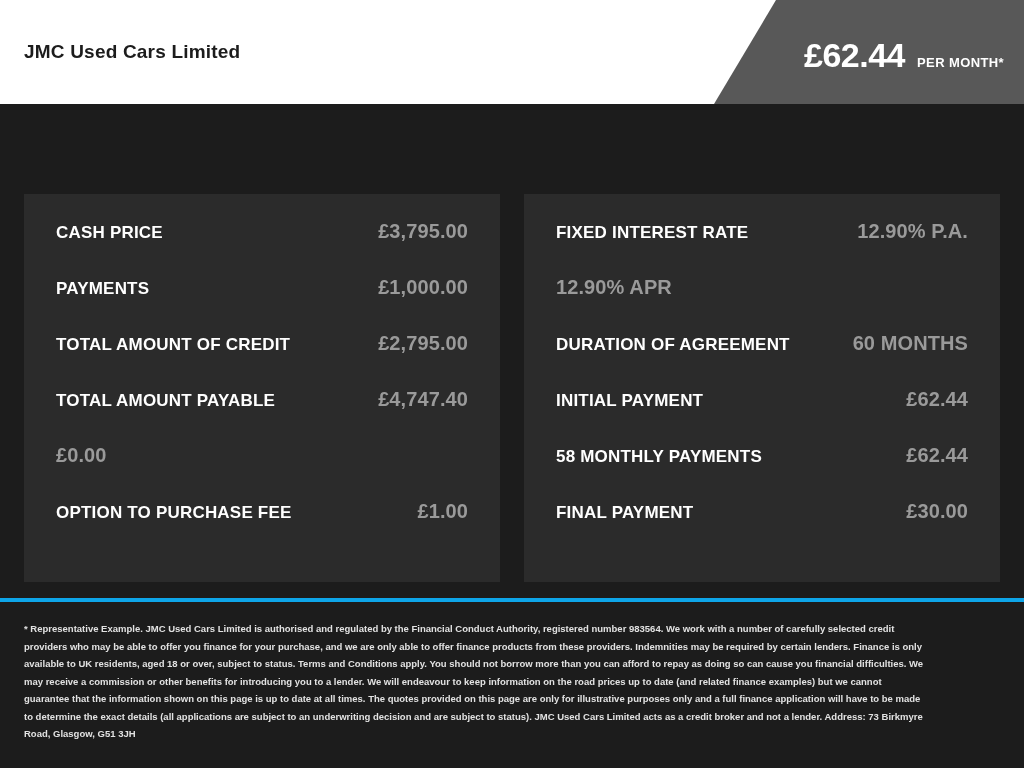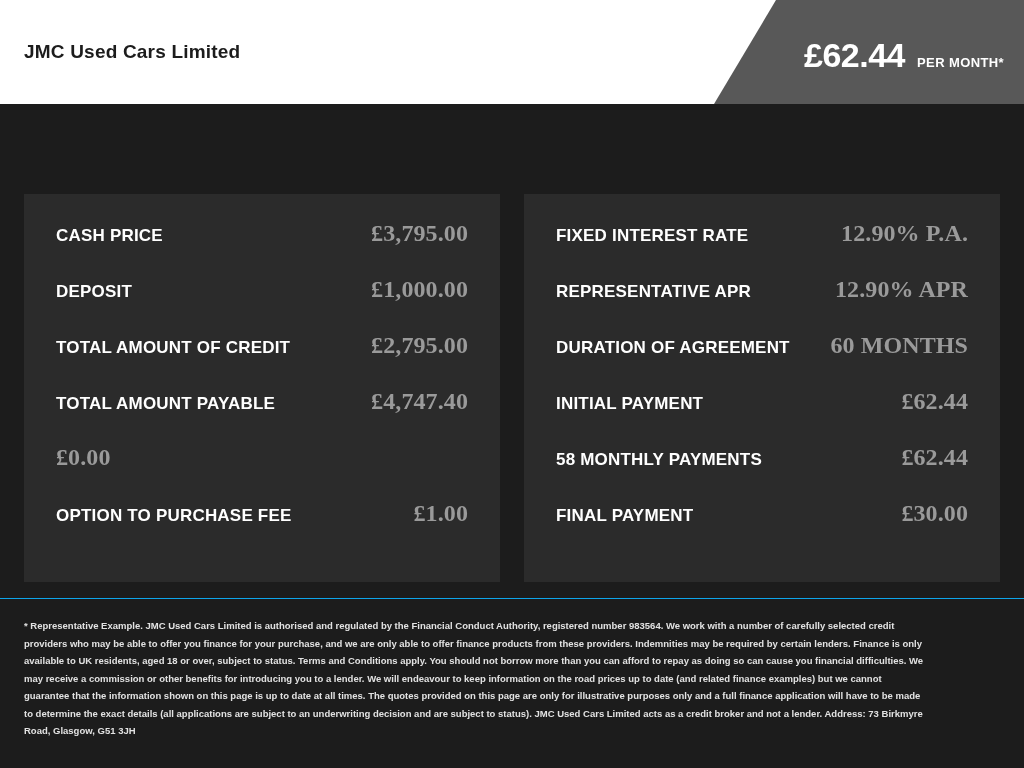--- a/index.html
+++ b/index.html
@@ -105,35 +105,34 @@
     height: 56px;
   }
   .row-label {
     font-size: 17px;
     font-weight: bold;
     color: #ffffff;
     letter-spacing: 0.2px;
     white-space: nowrap;
   }
   .row-value {
-    font-size: 24px;
+    font-size: 20px;
     font-weight: bold;
     color: #9a9a9a;
     letter-spacing: 0.1px;
     white-space: nowrap;
-    font-family: Liberation Serif, serif;
   }
 
   
   .footer {
     position: relative;
     width: 1024px;
     height: 170px;
     background: #1c1c1c;
-    border-top: 1px solid #0ea5e9;
+    border-top: 4px solid #0ea5e9;
   }
   .footer-text {
     position: absolute;
     left: 24px;
     top: 18px;
     width: 900px;
     font-size: 9.5px;
     line-height: 1.85;
     color: #e2e2e2;
     font-weight: bold;
@@ -158,21 +157,21 @@
   <div class="body-area">
 
     <div class="cards">
 
       <div class="card">
         <div class="row">
           <span class="row-label">CASH PRICE</span>
           <span class="row-value">£3,795.00</span>
         </div>
         <div class="row">
-          <span class="row-label">DEPOSIT</span>
+          <span class="row-label">PAYMENTS</span>
           <span class="row-value">£1,000.00</span>
         </div>
         <div class="row">
           <span class="row-label">TOTAL AMOUNT OF CREDIT</span>
           <span class="row-value">£2,795.00</span>
         </div>
         <div class="row">
           <span class="row-label">TOTAL AMOUNT PAYABLE</span>
           <span class="row-value">£4,747.40</span>
         </div>
@@ -184,21 +183,20 @@
           <span class="row-value">£1.00</span>
         </div>
       </div>
 
       <div class="card">
         <div class="row">
           <span class="row-label">FIXED INTEREST RATE</span>
           <span class="row-value">12.90% P.A.</span>
         </div>
         <div class="row">
-          <span class="row-label">REPRESENTATIVE APR</span>
           <span class="row-value">12.90% APR</span>
         </div>
         <div class="row">
           <span class="row-label">DURATION OF AGREEMENT</span>
           <span class="row-value">60 MONTHS</span>
         </div>
         <div class="row">
           <span class="row-label">INITIAL PAYMENT</span>
           <span class="row-value">£62.44</span>
         </div>

